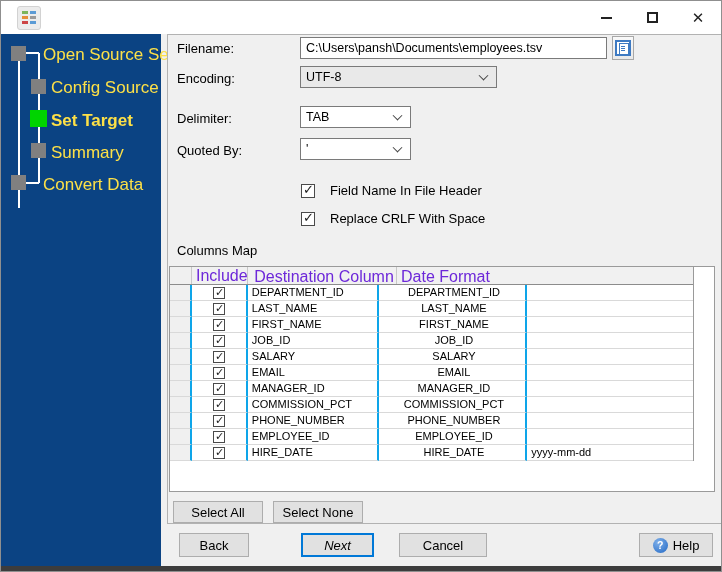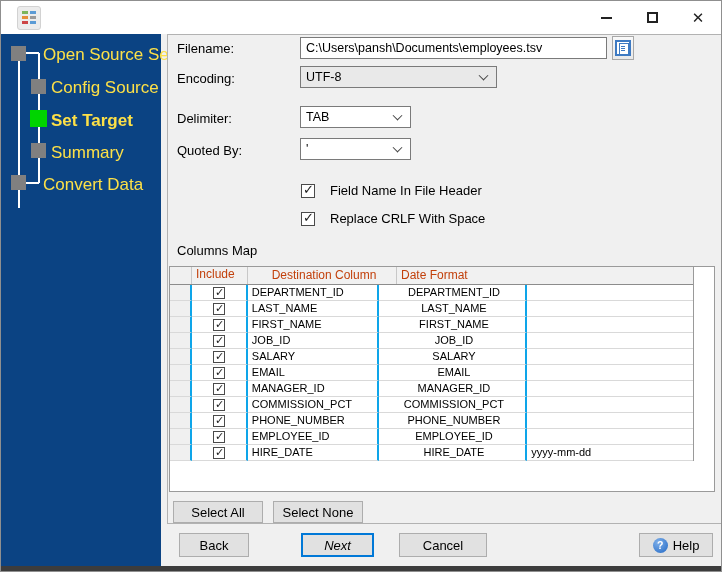--- a/index.html
+++ b/index.html
@@ -48,21 +48,21 @@
   .doc-icon::after { content:""; position:absolute; left:4px; top:4px; width:4px; height:1px;
     background:#3E7AC2; box-shadow:0 2px 0 #3E7AC2, 0 4px 0 #3E7AC2; }
   .cb { display:inline-block; width:14px; height:14px; background:#fff; border:1px solid #4a4a4a; position:relative; cursor:pointer; }
   .cb.checked::after { content:"✓"; position:absolute; left:1px; top:-3px; font-size:13px; color:#1a1a1a; }
   .cbrow { position:absolute; display:flex; align-items:center; gap:15px; font-size:13px; }
   
   .tablebox { position:absolute; left:168px; top:265px; width:546px; height:226px;
     background:#ffffff; border:1px solid #9a9a9a; overflow:hidden; }
   .grid { width:524px; border-right:1px solid #9a9a9a; }
   .thead { display:flex; height:18px; background:#f1f1f1; border-bottom:1px solid #8c8c8c; }
-  .hcell { font-size:12px; color:#c2410c; padding:1px 0 0 4px; border-right:1px solid #c8c8c8; overflow:hidden; white-space:nowrap; }
+  .hcell { font-size:16px; color:#6d28d9; padding:1px 0 0 4px; border-right:1px solid #c8c8c8; overflow:hidden; white-space:nowrap; }
   .trow { display:flex; height:16px; background:#fff; }
   .tcell { border-right:2px solid #0ea5e9; border-bottom:1px solid #d9d9d9;
     font-size:11px; padding:1px 0 0 4px; overflow:hidden; white-space:nowrap; }
   .c-sel { width:22px; background:#f0f0f0; padding:0; }
   .c-inc { width:56px; display:flex; align-items:center; justify-content:center; padding:0; }
   .c-src { width:131px; }
   .c-dst { width:149px;text-align:center; }
   .c-fmt { width:166px; border-right:none; }
   .thead .c-fmt { border-right:none; }
   .cb.small { width:12px; height:12px; }

